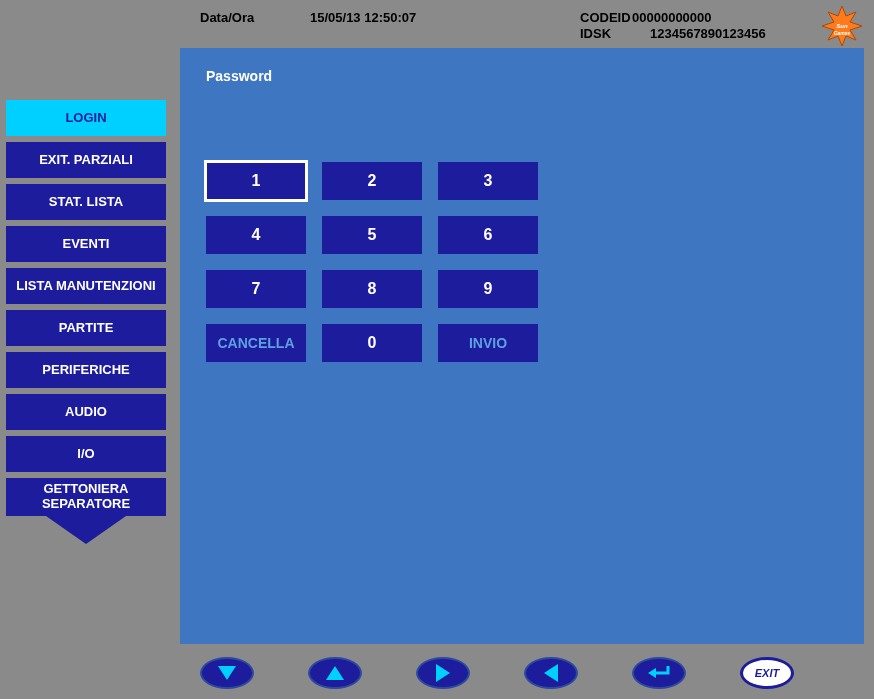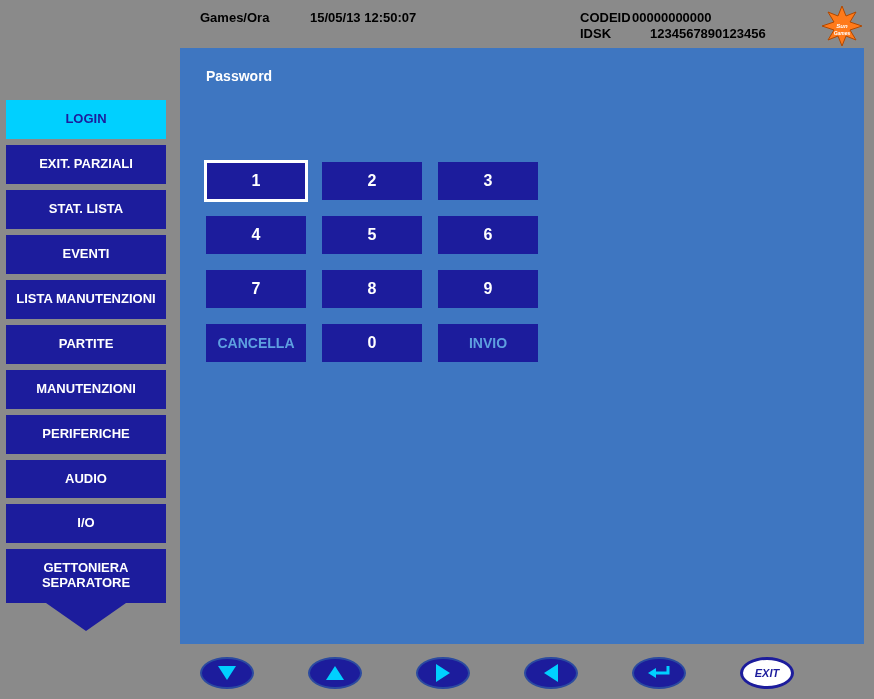--- a/index.html
+++ b/index.html
@@ -85,21 +85,21 @@
     min-height: 36px;
     background: #1c1c9c;
     color: #fff;
     font-size: 13px;
     font-weight: bold;
     text-align: center;
     display: flex;
     align-items: center;
     justify-content: center;
     margin-bottom: 6px;
-    padding: 12px 2px;
+    padding: 4px 2px;
     line-height: 1.15;
     cursor: pointer;
     font-family: Arial, sans-serif;
   }
   .side-item.active {
     background: #00d0ff;
     color: #1c1c9c;
   }
   .side-arrow {
     width: 160px;
@@ -141,21 +141,21 @@
     color: #1c1c9c;
     font-size: 11px;
     font-weight: bold;
     font-style: italic;
   }
 </style>
 </head>
 <body>
 
 <div class="header">
-  <span class="hdr-date-lbl">Games/Ora</span>
+  <span class="hdr-date-lbl">Data/Ora</span>
   <span class="hdr-date-val">15/05/13  12:50:07</span>
   <span class="hdr-codeid-lbl">CODEID</span>
   <span class="hdr-codeid-val">00000000000</span>
   <span class="hdr-idsk-lbl">IDSK</span>
   <span class="hdr-idsk-val">1234567890123456</span>
   <div class="logo">
     <svg viewBox="0 0 40 40">
       <polygon points="20,0 24,10 34,6 28,16 40,20 28,24 34,34 24,30 20,40 16,30 6,34 12,24 0,20 12,16 6,6 16,10" fill="#ff7a1a" stroke="#b04800" stroke-width="1"></polygon>
       <text x="20" y="22" text-anchor="middle" font-size="6" font-weight="bold" font-style="italic" fill="#fff">Sun</text>
       <text x="20" y="29" text-anchor="middle" font-size="5" font-weight="bold" font-style="italic" fill="#fff">Games</text>
@@ -181,21 +181,20 @@
   </div>
 </div>
 
 <div class="sidebar">
   <div class="side-item active">LOGIN</div>
   <div class="side-item">EXIT. PARZIALI</div>
   <div class="side-item">STAT. LISTA</div>
   <div class="side-item">EVENTI</div>
   <div class="side-item">LISTA MANUTENZIONI</div>
   <div class="side-item">PARTITE</div>
-  <div class="side-item">MANUTENZIONI</div>
   <div class="side-item">PERIFERICHE</div>
   <div class="side-item">AUDIO</div>
   <div class="side-item">I/O</div>
   <div class="side-item">GETTONIERA SEPARATORE</div>
   <div class="side-arrow">
     <svg width="80" height="30" viewBox="0 0 80 30">
       <polygon points="0,0 80,0 40,28" fill="#1c1c9c"></polygon>
     </svg>
   </div>
 </div>

